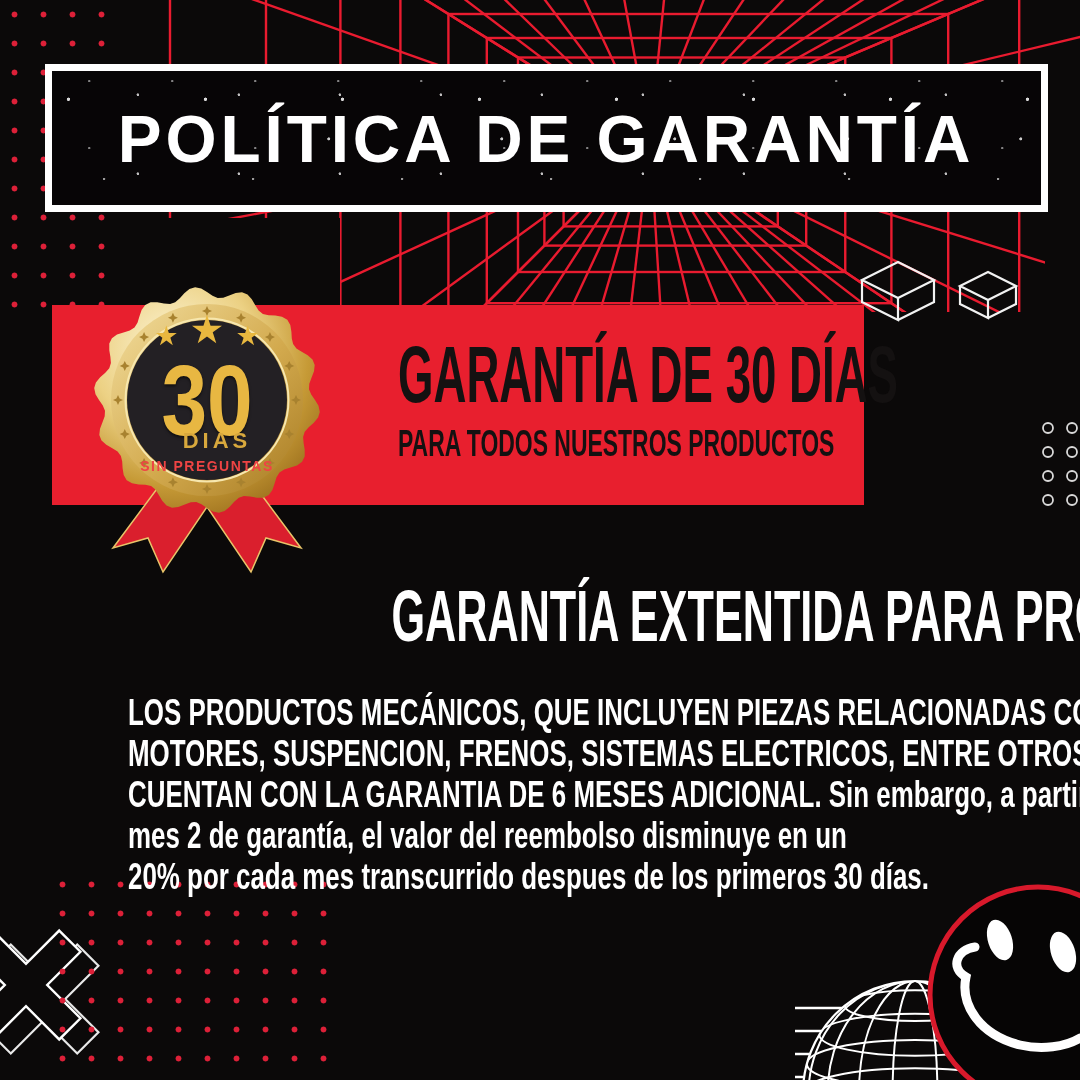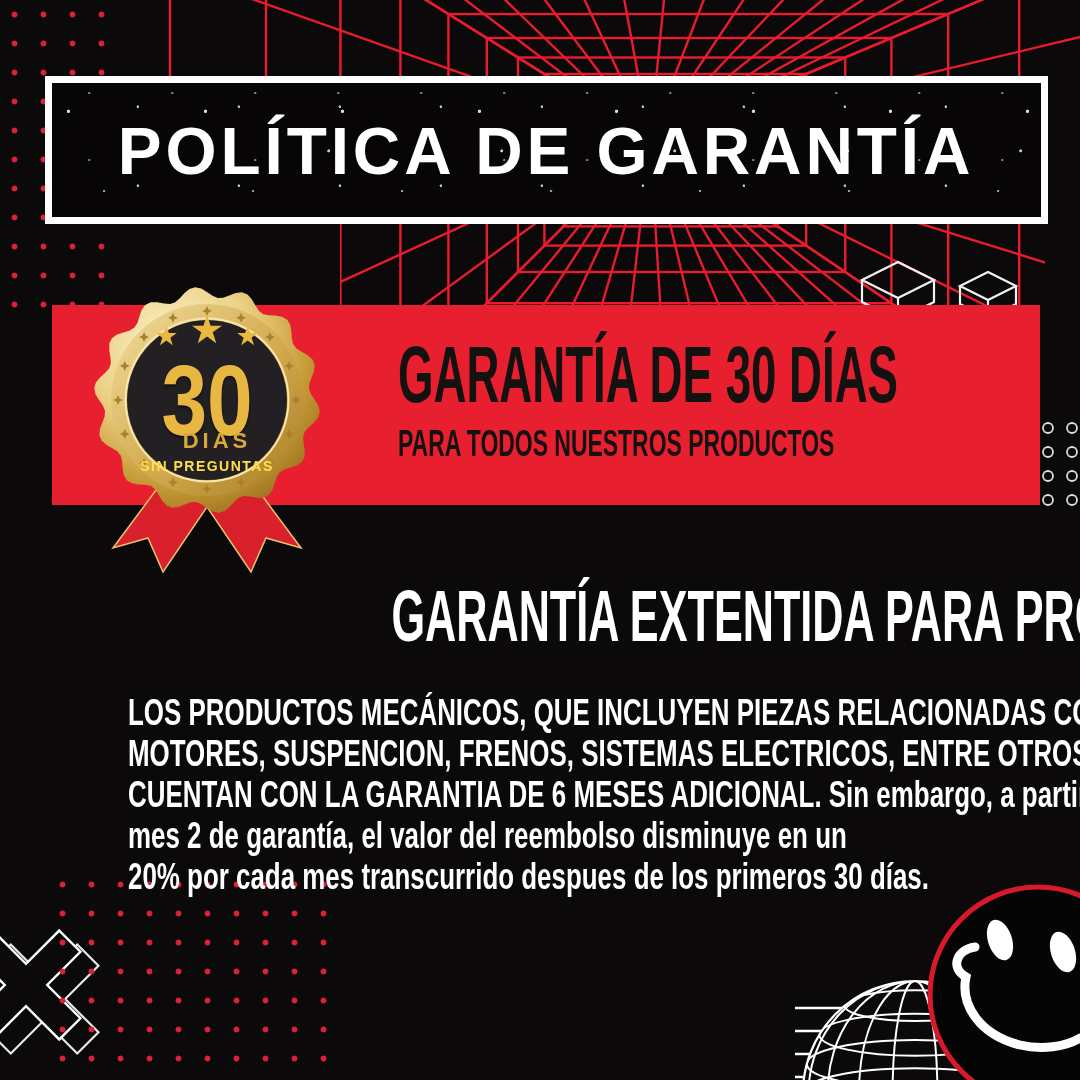--- a/index.html
+++ b/index.html
@@ -10,38 +10,38 @@
   svg.decor{position:absolute;inset:0;pointer-events:none;}
   #tunnel-g line,#tunnel-g rect{stroke:#e91b2f;stroke-width:2.4;fill:none;}
 
   
   .dots{position:absolute;background-image:radial-gradient(circle,#dd2038 2.6px,rgba(0,0,0,0) 3.3px);background-size:29px 29px;}
   .dots-a{left:0;top:128;width:112px;height:312px;}
   .dots-b{left:48px;top:870px;width:292px;height:200px;}
 
   
   .title-box{
-    position:absolute;left:45px;top:76px;width:989px;height:134px;
+    position:absolute;left:45px;top:64px;width:989px;height:134px;
     border:7px solid #ffffff;background:#070506;z-index:20;
     display:flex;align-items:center;justify-content:center;
     background-image:
       radial-gradient(circle at 12% 25%, rgba(255,255,255,.85) 1.4px, rgba(0,0,0,0) 2px),
       radial-gradient(circle at 60% 70%, rgba(255,255,255,.8) 1.2px, rgba(0,0,0,0) 1.8px),
       radial-gradient(circle at 85% 30%, rgba(255,255,255,.75) 1px, rgba(0,0,0,0) 1.6px),
       radial-gradient(circle at 35% 85%, rgba(255,255,255,.6) 1px, rgba(0,0,0,0) 1.5px),
       radial-gradient(circle at 45% 15%, rgba(255,255,255,.5) .9px, rgba(0,0,0,0) 1.4px);
     background-size:137px 113px,173px 97px,101px 79px,149px 127px,83px 67px;
   }
   .title-box h1{
     margin:0;color:#fff;font-size:67px;font-weight:700;letter-spacing:4px;
     transform:scaleX(.98);white-space:nowrap;
   }
 
   
-  .red-banner{position:absolute;left:52px;top:305px;width:988px;height:200px;background:#e81f2e;z-index:18;}
+  .red-banner{position:absolute;left:52px;top:305px;width:812px;height:200px;background:#e81f2e;z-index:18;}
   .banner-title{
     position:absolute;left:346px;top:30px;color:#141111;font-weight:700;font-size:80px;line-height:1;
     transform:scaleX(.57);transform-origin:0 0;white-space:nowrap;
   }
   .banner-subtitle{
     position:absolute;left:346px;top:120px;color:#141111;font-weight:700;font-size:37px;line-height:1;
     transform:scaleX(.62);transform-origin:0 0;white-space:nowrap;
   }
 
   
@@ -49,21 +49,21 @@
   .badge svg{position:absolute;inset:0;}
   .b-stars{position:absolute;top:48px;left:0;width:254px;display:flex;justify-content:center;align-items:flex-end;gap:11px;
     color:#e9b83f;font-family:"DejaVu Sans",sans-serif;line-height:1;}
   .b-stars .s-small{font-size:27px;}
   .b-stars .s-big{font-size:39px;}
   .b-number{position:absolute;top:88px;left:0;width:254px;text-align:center;color:#e8b742;
     font-size:100px;font-weight:700;line-height:1;transform:scaleX(.82);transform-origin:50% 0;
     text-shadow:0 2px 3px rgba(0,0,0,.55);}
   .b-unit{position:absolute;top:168px;left:10px;width:254px;text-align:center;color:#d8a83d;
     font-size:22px;font-weight:700;letter-spacing:4px;line-height:1;}
-  .b-tag{position:absolute;top:197px;left:0;width:254px;text-align:center;color:#fde047;
+  .b-tag{position:absolute;top:197px;left:0;width:254px;text-align:center;color:#ef4444;
     font-size:14px;font-weight:700;letter-spacing:1.5px;line-height:1;}
 
   
   .section-heading{position:absolute;left:0;top:568px;width:1080px;text-align:center;z-index:25;margin:0;}
   .section-heading span{
     display:inline-block;color:#fff;font-size:72px;font-weight:700;line-height:96px;
     transform:scaleX(.6);transform-origin:50% 50%;white-space:nowrap;
   }
   .paragraph{position:absolute;left:128px;top:692px;z-index:25;}
   .para-line{

